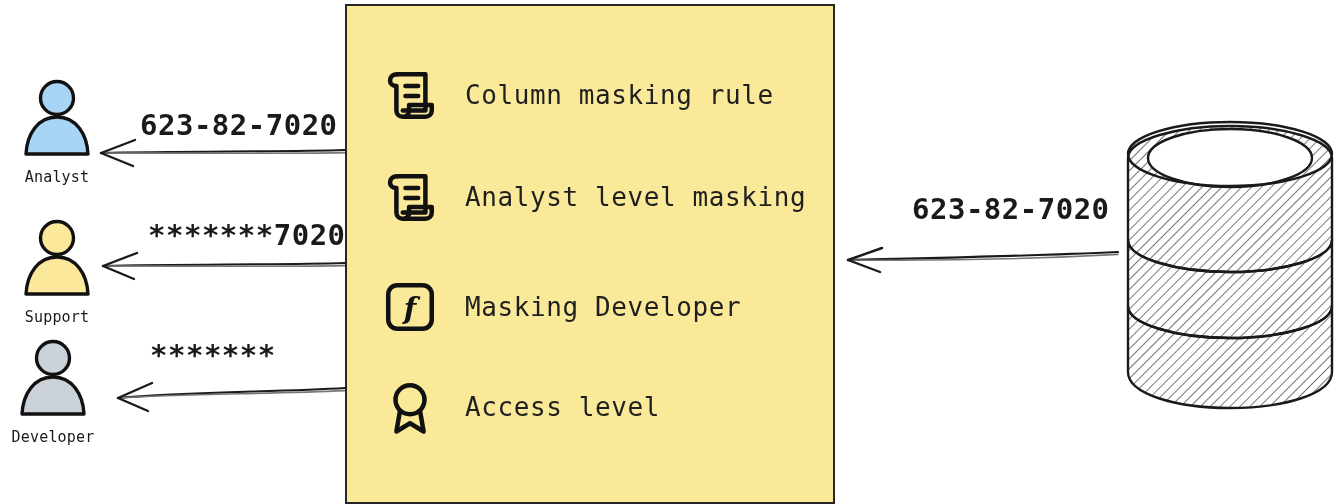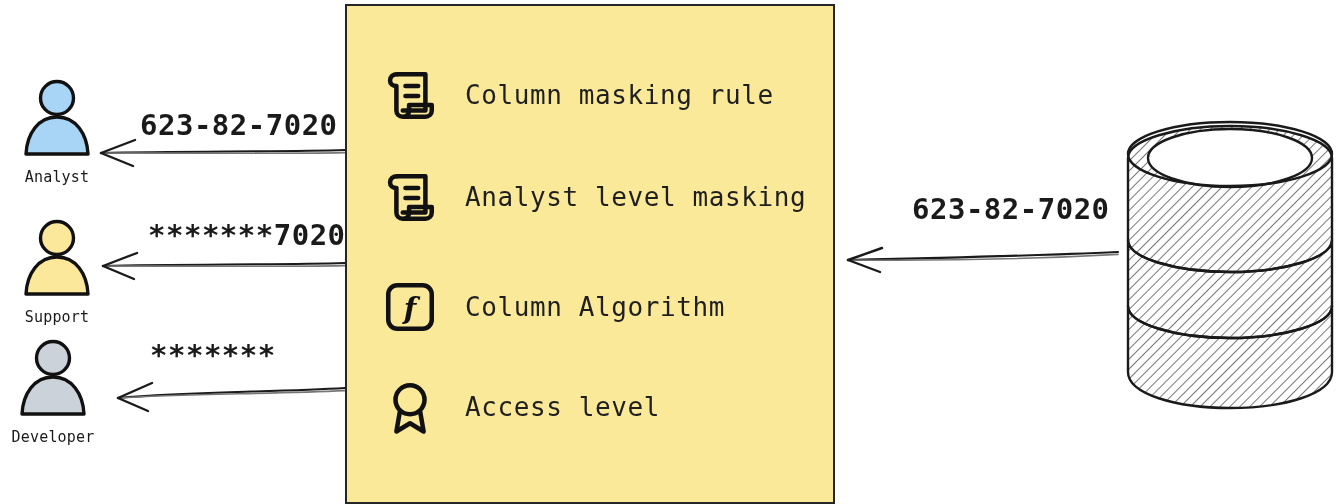--- a/index.html
+++ b/index.html
@@ -206,21 +206,21 @@
           </g>
         </svg>
         <div class="policy-text">Analyst level masking</div>
       </div>
 
       <div class="policy-item">
         <svg class="policy-icon" viewBox="0 0 64 64">
           <rect x="8" y="8" width="48" height="48" rx="10" ry="10" fill="none" stroke="#111111" stroke-width="5"></rect>
           <text x="32" y="45" text-anchor="middle" font-family="DejaVu Serif, Liberation Serif, serif" font-size="32" font-style="italic" font-weight="700" fill="#111111">f</text>
         </svg>
-        <div class="policy-text">Column Algorithm</div>
+        <div class="policy-text">Masking Developer</div>
       </div>
 
       <div class="policy-item">
         <svg class="policy-icon" viewBox="0 0 64 64">
           <circle cx="32" cy="24" r="16" fill="none" stroke="#111111" stroke-width="5"></circle>
           <path d="M21,36 L17,59 L32,50 L47,59 L43,36" fill="none" stroke="#111111" stroke-width="5" stroke-linecap="round" stroke-linejoin="round"></path>
         </svg>
         <div class="policy-text">Access level</div>
       </div>
 

